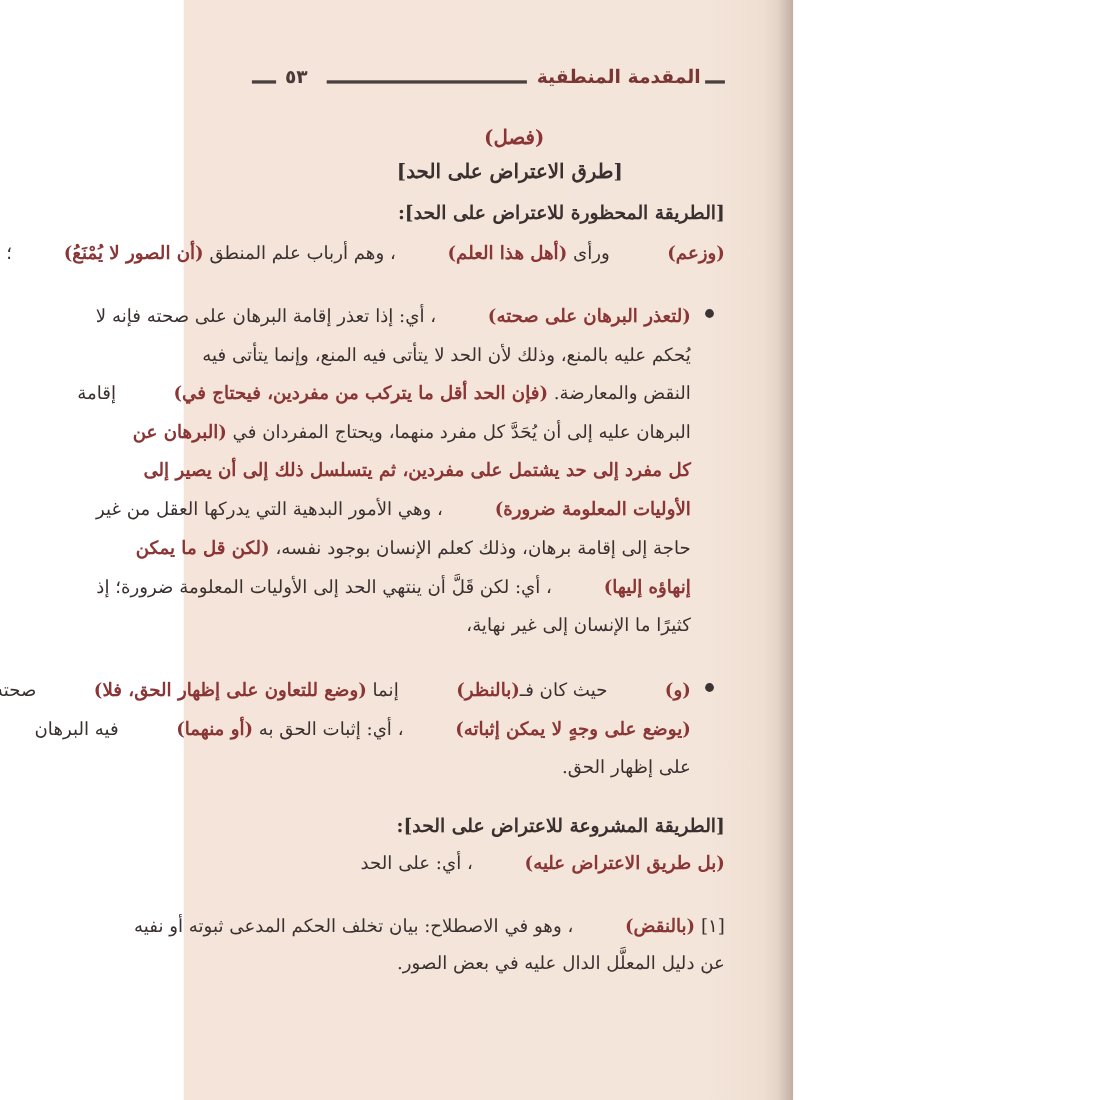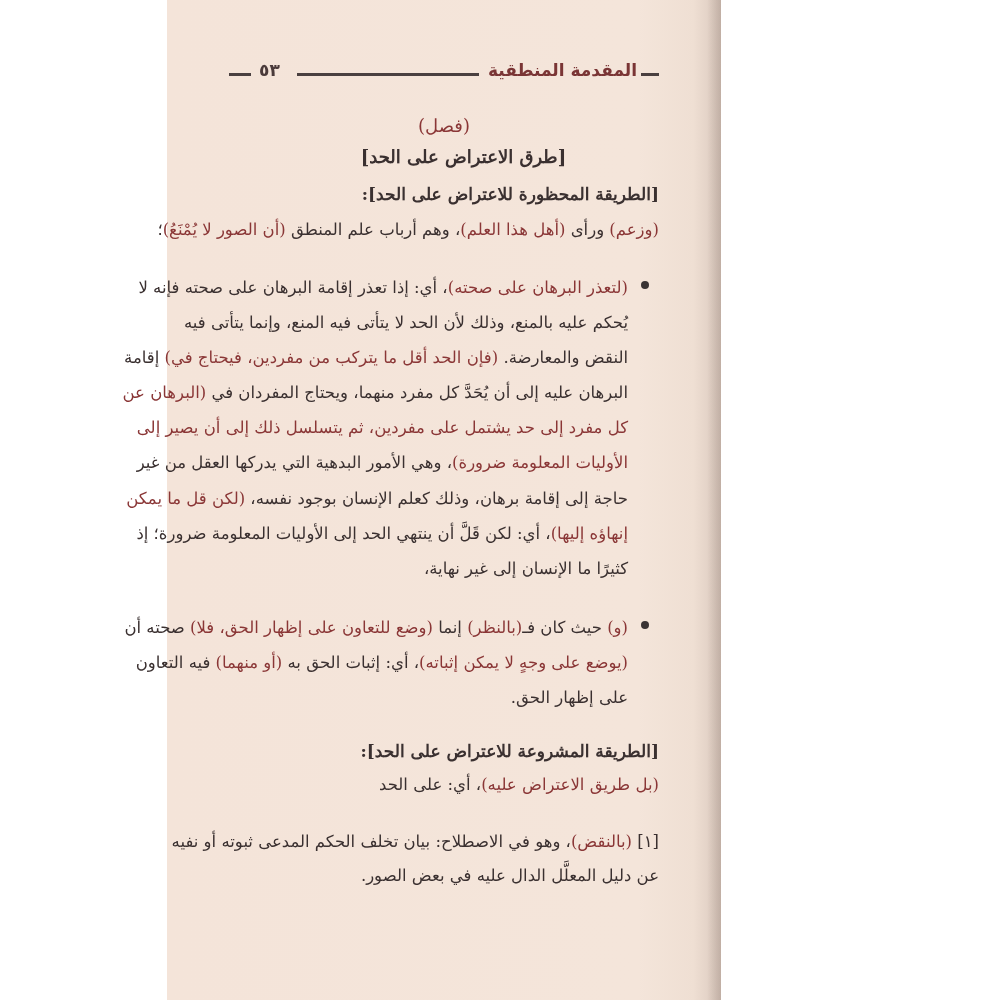--- a/index.html
+++ b/index.html
@@ -10,21 +10,21 @@
   .spine { position:absolute; right:0; top:0; width:14px; height:100%;
            background:linear-gradient(to right, rgba(0,0,0,0) 0%, rgba(120,100,90,0.25) 100%); }
   .header { position:absolute; left:62px; right:62px; top:60px; height:28px; direction:rtl; }
   .header .rule-l { position:absolute; left:0; top:13px; width:22px; height:3px; background:#4a4040; }
   .header .pnum { position:absolute; left:30px; top:0; font-size:17px; color:#4a3a3a; font-weight:bold; font-family:"DejaVu Sans", sans-serif; }
   .header .rule-m { position:absolute; left:68px; right:180px; top:13px; height:3px; background:#4a4040; }
   .header .rtitle { position:absolute; right:22px; top:0; font-size:17px; color:#7a3535; font-weight:bold; font-family:"DejaVu Sans", sans-serif; }
   .header .rule-r { position:absolute; right:0; top:13px; width:18px; height:3px; background:#4a4040; }
   .line { position:absolute; direction:rtl; text-align:right; white-space:nowrap;
           font-size:16.5px; color:#3a3030; line-height:22px; }
-  .em { color:#8a3636; font-weight:normal; }
+  .em { color:#8a3636; font-weight:bold;padding-left:47px; }
   .center { text-align:center; left:0; right:0; }
   .b { font-weight:bold;padding-left:39px; }
   .bullet { position:absolute; width:8px; height:8px; border-radius:50%; background:#3a3434; }
 </style>
 </head>
 <body>
 
 <div class="page">
   <div class="spine"></div>
 
@@ -72,21 +72,21 @@
   </div>
   <div class="line" style="top:558px;right:93px;">
     <span>كثيرًا ما الإنسان إلى غير نهاية،</span>
   </div>
 
   <div class="bullet" style="top:621px;right:72px;"></div>
   <div class="line" style="top:617px;right:93px;">
     <span class="em">(و)</span><span> حيث كان فـ</span><span class="em">(بالنظر)</span><span> إنما </span><span class="em">(وضع للتعاون على إظهار الحق، فلا)</span><span> صحته أن</span>
   </div>
   <div class="line" style="top:652px;right:93px;">
-    <span class="em">(يوضع على وجهٍ لا يمكن إثباته)</span><span>، أي: إثبات الحق به </span><span class="em">(أو منهما)</span><span> فيه التعاون</span>
+    <span class="em">(يوضع على وجهٍ لا يمكن إثباته)</span><span>، أي: إثبات الحق به </span><span class="em">(أو منهما)</span><span> فيه البرهان</span>
   </div>
   <div class="line" style="top:687px;right:93px;">
     <span>على إظهار الحق.</span>
   </div>
 
   <div class="line b" style="top:740px;right:62px;font-size:17px;">[الطريقة المشروعة للاعتراض على الحد]:</div>
   <div class="line" style="top:774px;right:62px;">
     <span class="em">(بل طريق الاعتراض عليه)</span><span>، أي: على الحد</span>
   </div>
 

